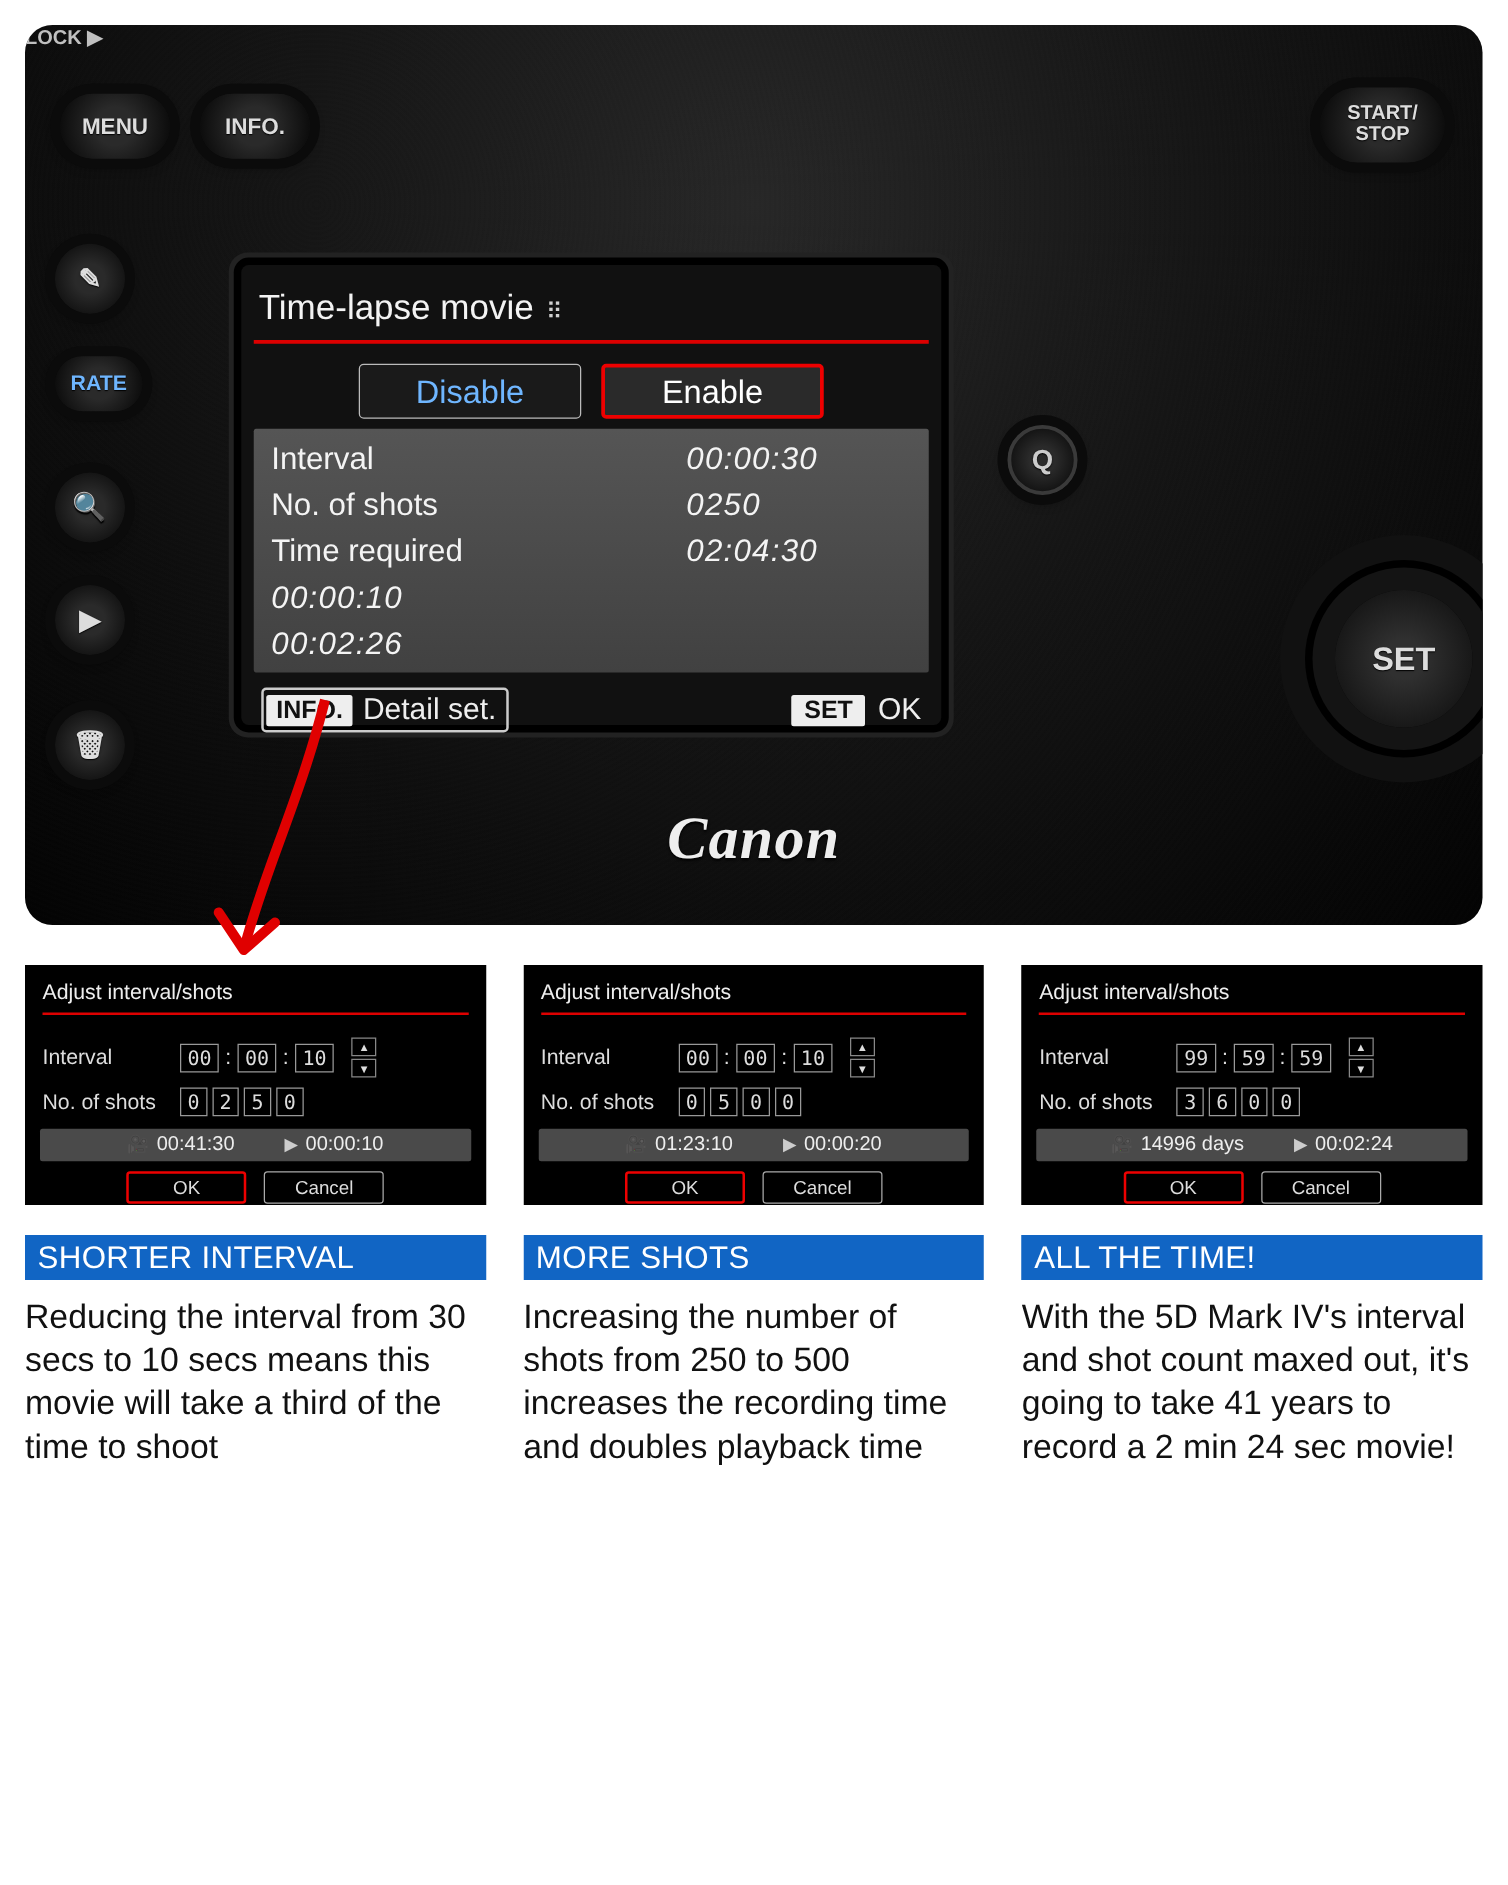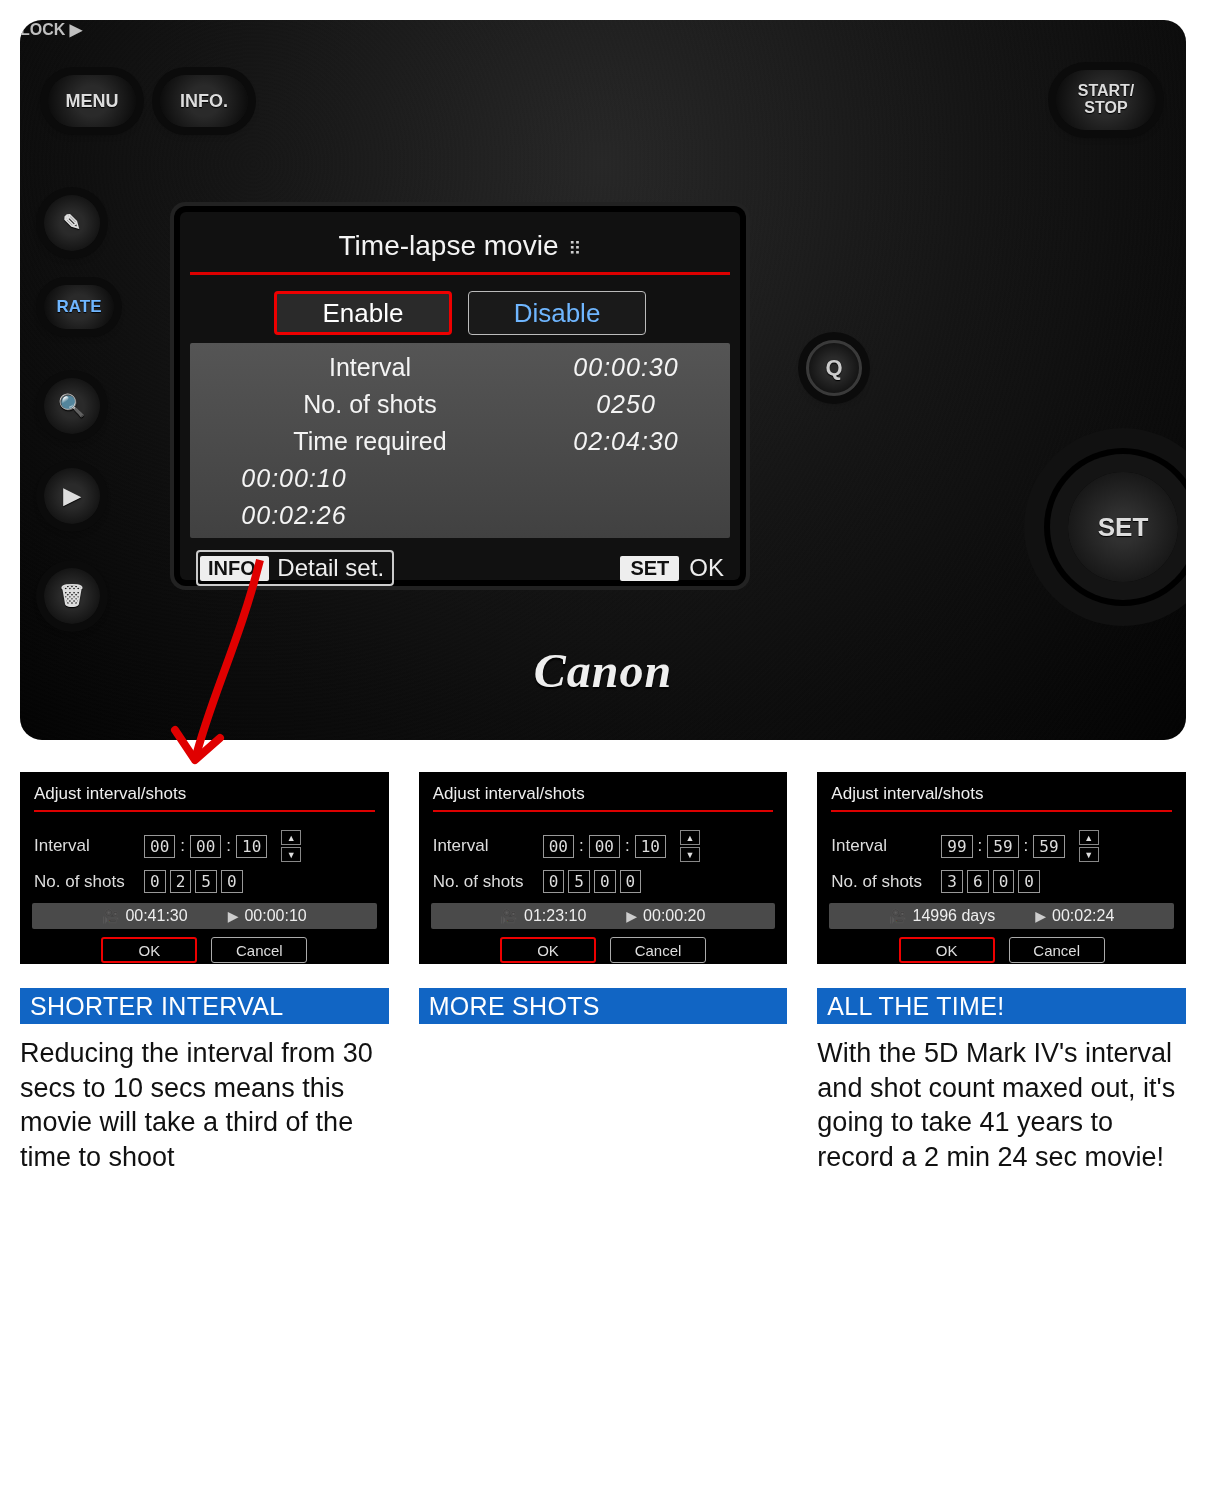--- a/index.html
+++ b/index.html
@@ -66,29 +66,28 @@
     position:absolute; left:50%; transform:translateX(-50%);
     bottom:42px; color:#eee; font-size:48px; font-weight:700;
     font-style:italic; letter-spacing:1px;
     text-shadow:0 2px 2px #000;
     font-family: Georgia, serif;
   }
 
   
   .lcd {
     position:absolute;
-    left:160px; top:192px;
+    left:173px; top:192px;
     width:560px; height:368px;
     background:#111;
     border-radius:6px;
     box-shadow:0 0 0 6px #000, 0 0 0 10px #222;
     padding:18px 10px 14px;
     font-family: Arial, sans-serif;
     color:#eee;
-    text-align:center;
   }
   .lcd-title {
     font-size:28px; font-weight:400; color:#f3f3f3;
     padding:0 4px 10px;
   }
   .lcd-title-icon { font-size:18px; opacity:.85; margin-left:2px; }
   .lcd-redline { height:3px; background:#d00; margin-bottom:16px;}
 
   .lcd-toggle { display:flex; gap:16px; justify-content:center; margin-bottom:8px;}
   .lcd-opt {
@@ -199,22 +198,22 @@
   <div class="lbl-lock">LOCK ▶</div>
 
   <div class="lcd">
     <div class="lcd-title">
       <span>Time-lapse movie</span>
       <span class="lcd-title-icon">⠿</span>
     </div>
     <div class="lcd-redline"></div>
 
     <div class="lcd-toggle">
+      <div class="lcd-opt">Disable</div>
       <div class="lcd-opt sel">Enable</div>
-      <div class="lcd-opt">Disable</div>
     </div>
 
     <div class="lcd-rows">
       <div class="lcd-row">
         <span class="k">Interval</span>
         <span class="v">00:00:30</span>
       </div>
       <div class="lcd-row">
         <span class="k">No. of shots</span>
         <span class="v">0250</span>
@@ -325,20 +324,21 @@
       <div class="mini-bar">
         <span><span class="ic">🎥</span><span>01:23:10</span></span>
         <span><span class="ic">▶</span><span>00:00:20</span></span>
       </div>
       <div class="mini-btns">
         <div class="mini-btn ok">OK</div>
         <div class="mini-btn">Cancel</div>
       </div>
     </div>
     <span class="tag-chip">MORE SHOTS</span>
+    <p class="caption">Increasing the number of shots from 250 to 500 increases the recording time and doubles playback time</p>
   </div>
 
   <div class="col">
     <div class="mini">
       <div class="mini-title">Adjust interval/shots</div>
       <div class="mini-red"></div>
       <div class="mini-row">
         <span class="lab">Interval</span>
         <span class="digits">
           <span class="dg">99</span>

